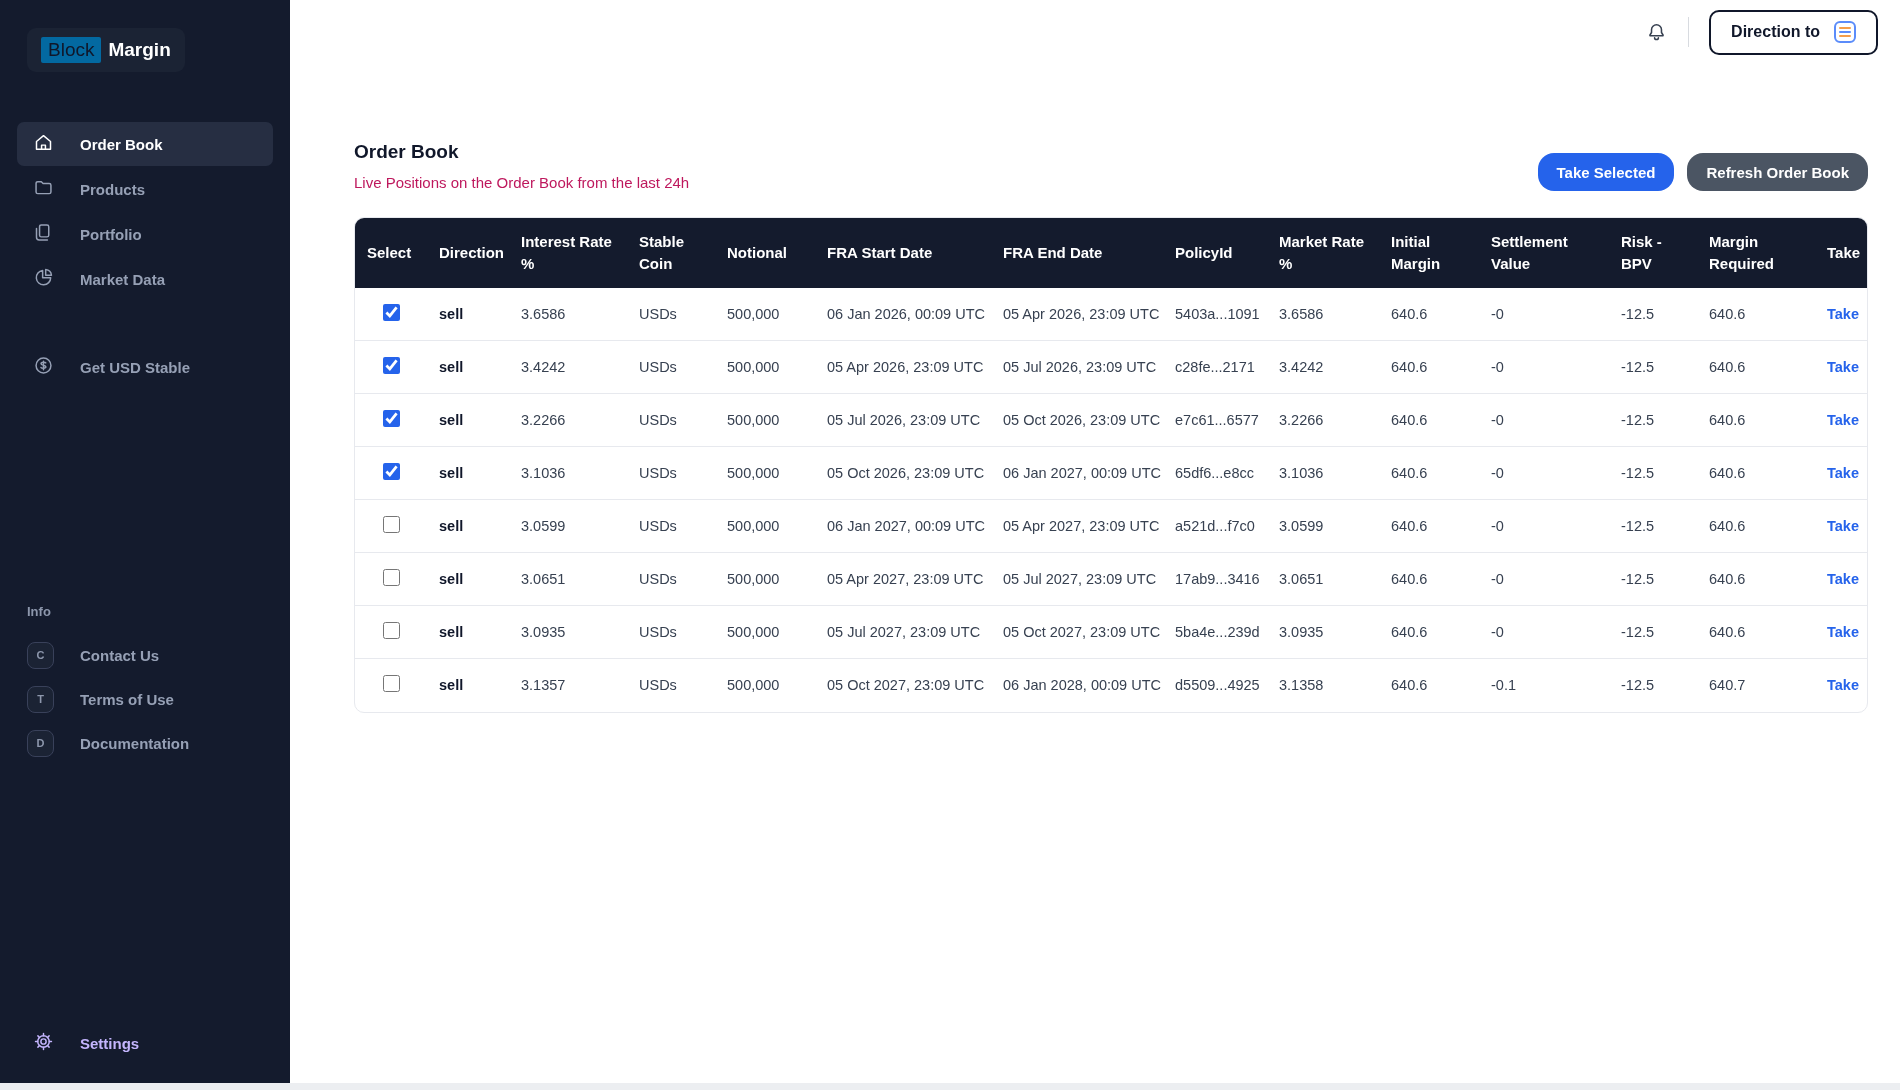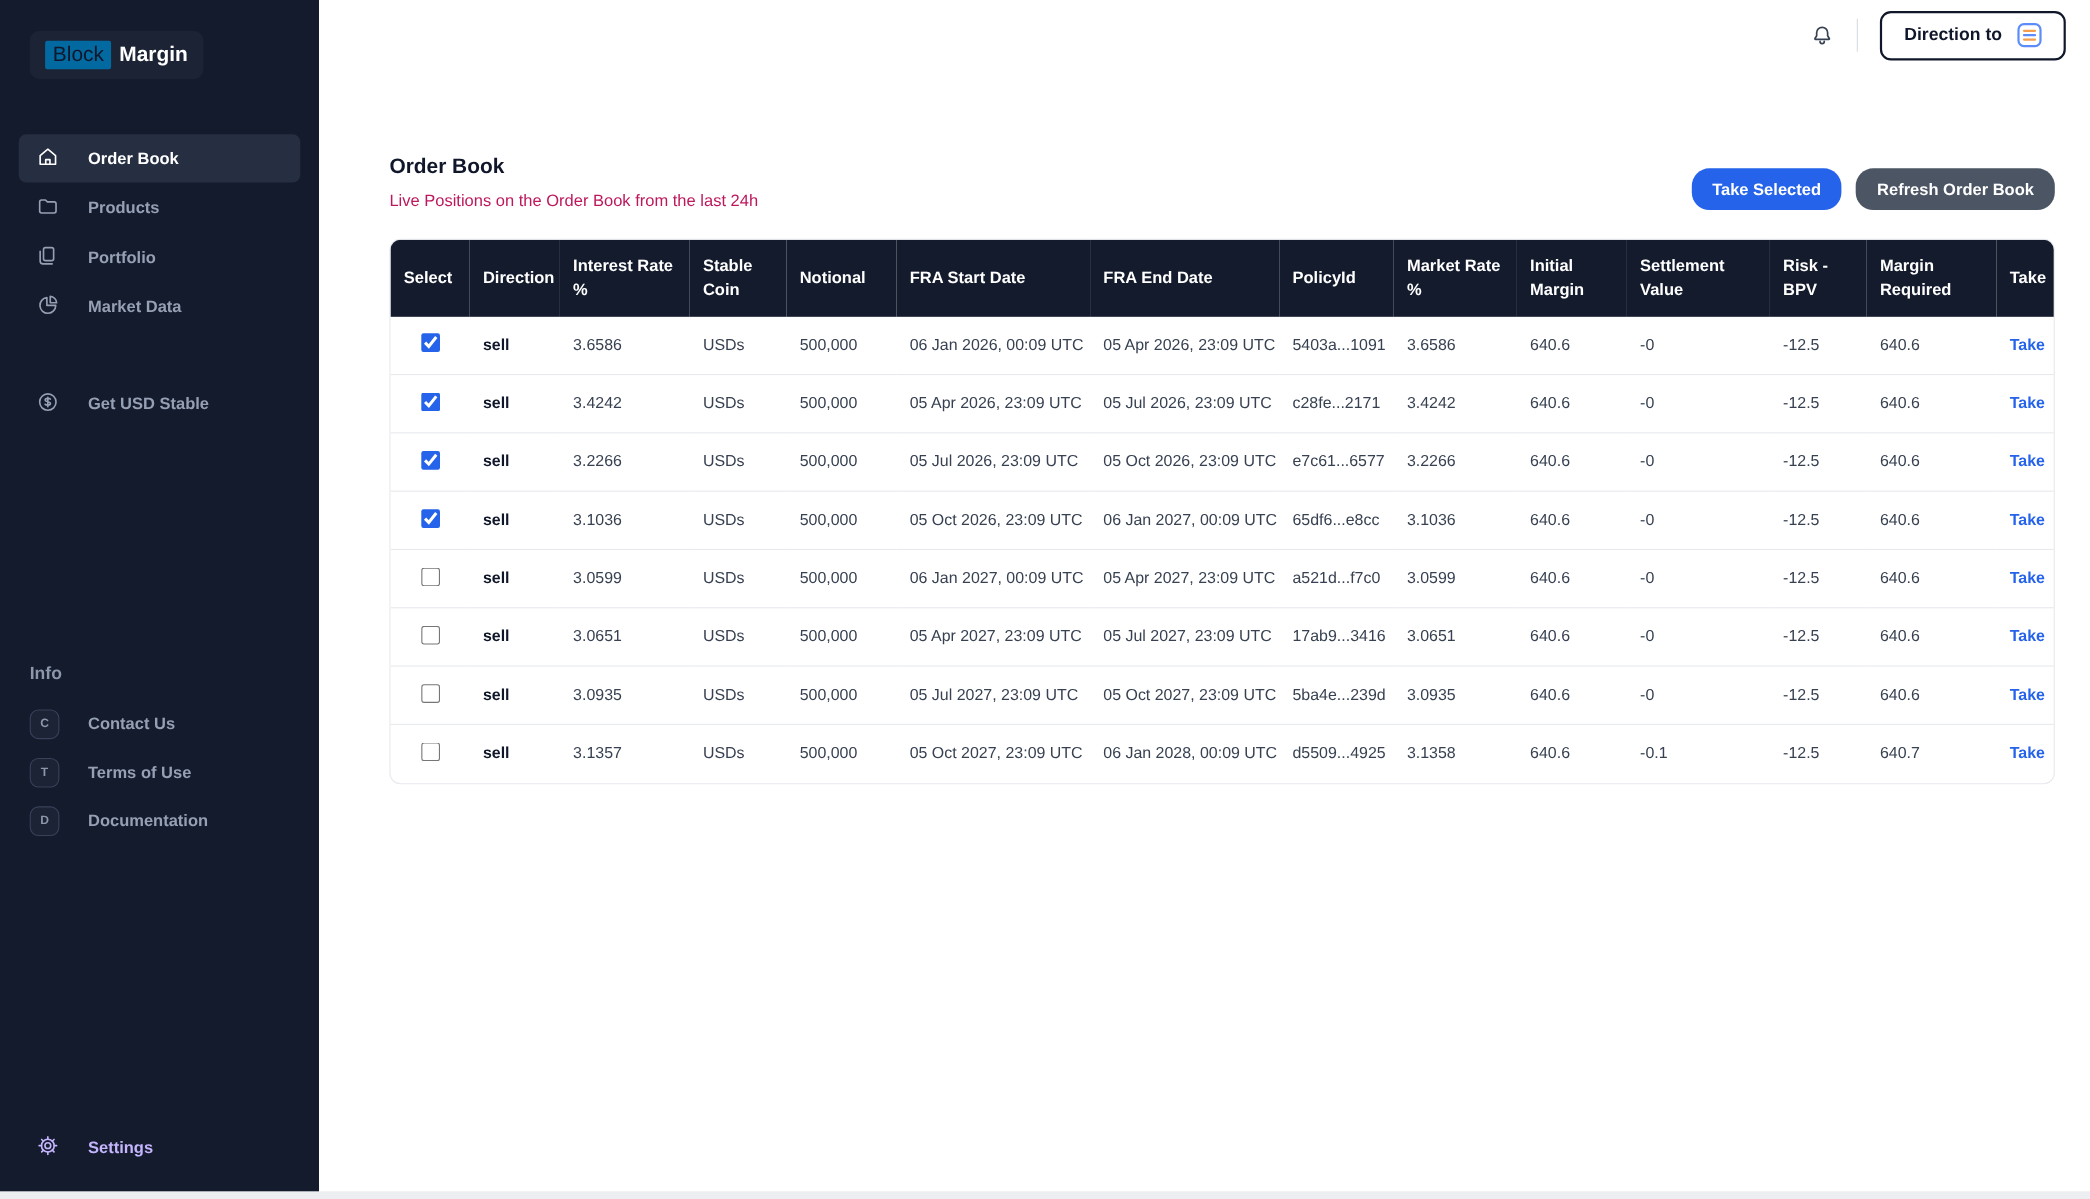--- a/index.html
+++ b/index.html
@@ -15,21 +15,21 @@
   .logo-margin { color:#ffffff; font-weight:700; font-size:19px; }
 
   .nav { margin-top:50px; display:flex; flex-direction:column; gap:1px; }
   .nav-item { display:flex; align-items:center; gap:26px; height:44px; padding:0 16px;
     border-radius:7px; color:#96a0b5; font-weight:700; font-size:15px; cursor:pointer; }
   .nav-item.active { background:#262e42; color:#ffffff; }
   .nav-item svg { flex:0 0 auto; }
 
   .usd-group { margin-top:44px; }
   .info-section { margin-top:215px; }
-  .info-label { color:#8d97ac; font-size:16px; font-weight:700; padding-left:10px; margin-bottom:14px; }
+  .info-label { color:#8d97ac; font-size:13px; font-weight:700; padding-left:10px; margin-bottom:14px; }
   .info-item { display:flex; align-items:center; gap:26px; height:44px; padding:0 10px;
     color:#96a0b5; font-weight:700; font-size:15px; cursor:pointer; }
   .letter-badge { width:27px; height:27px; border:1px solid #39415a; background:#1b2334; border-radius:8px;
     display:flex; align-items:center; justify-content:center; font-size:11px; font-weight:700; color:#8d97ac; }
 
   .settings-item { margin-top:auto; display:flex; align-items:center; gap:26px; height:44px;
     padding:0 16px; color:#c4b5fd; font-weight:700; font-size:15px; cursor:pointer; }
 
   .bottom-strip { position:fixed; left:0; bottom:0; width:1900px; height:7px; background:#eceef1; }
 

